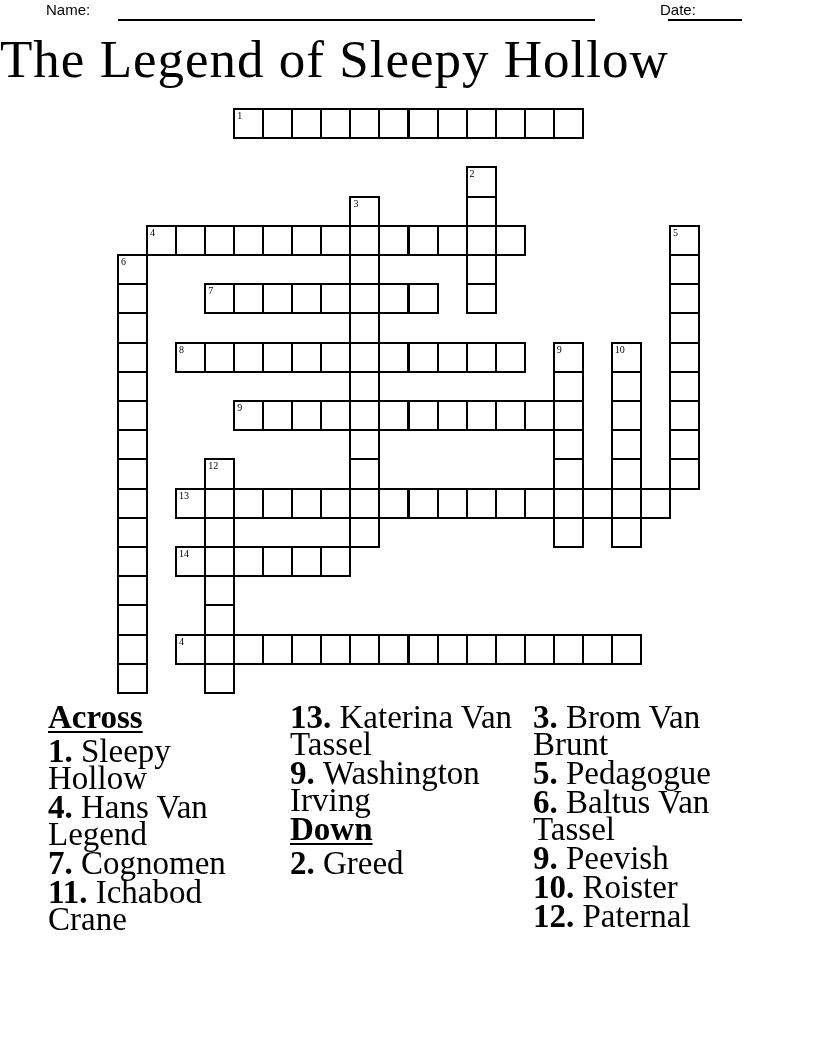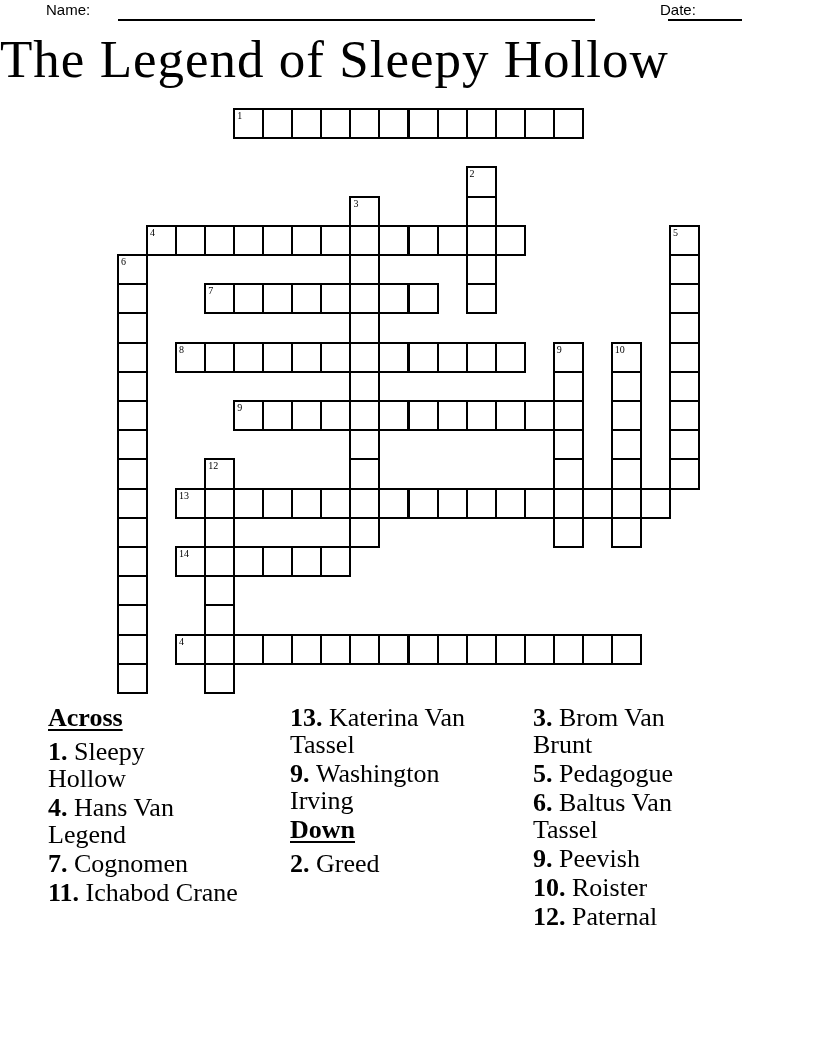--- a/index.html
+++ b/index.html
@@ -20,21 +20,21 @@
   .cell {
     position:absolute; width:31px; height:31.2px; box-sizing:border-box;
     border:2px solid #000; background:#fff;
   }
   .cell .num {
     position:absolute; top:0px; left:2px;
     font-size:10px; line-height:11px; font-family:"Liberation Serif", serif;
   }
   .clue-col {
     position:absolute; top:704px; width:240px;
-    font-size:26px; line-height:27px;
+    font-size:33px; line-height:27px;
   }
   #clue-col-1 { left:48px; }
   #clue-col-2 { left:290px; }
   #clue-col-3 { left:533px; }
   .clue-h {
     font-weight:bold; text-decoration:underline;
     text-decoration-thickness:2px; text-underline-offset:3px;
     margin-bottom:7px;
   }
   .clue { margin-bottom:2px; }

